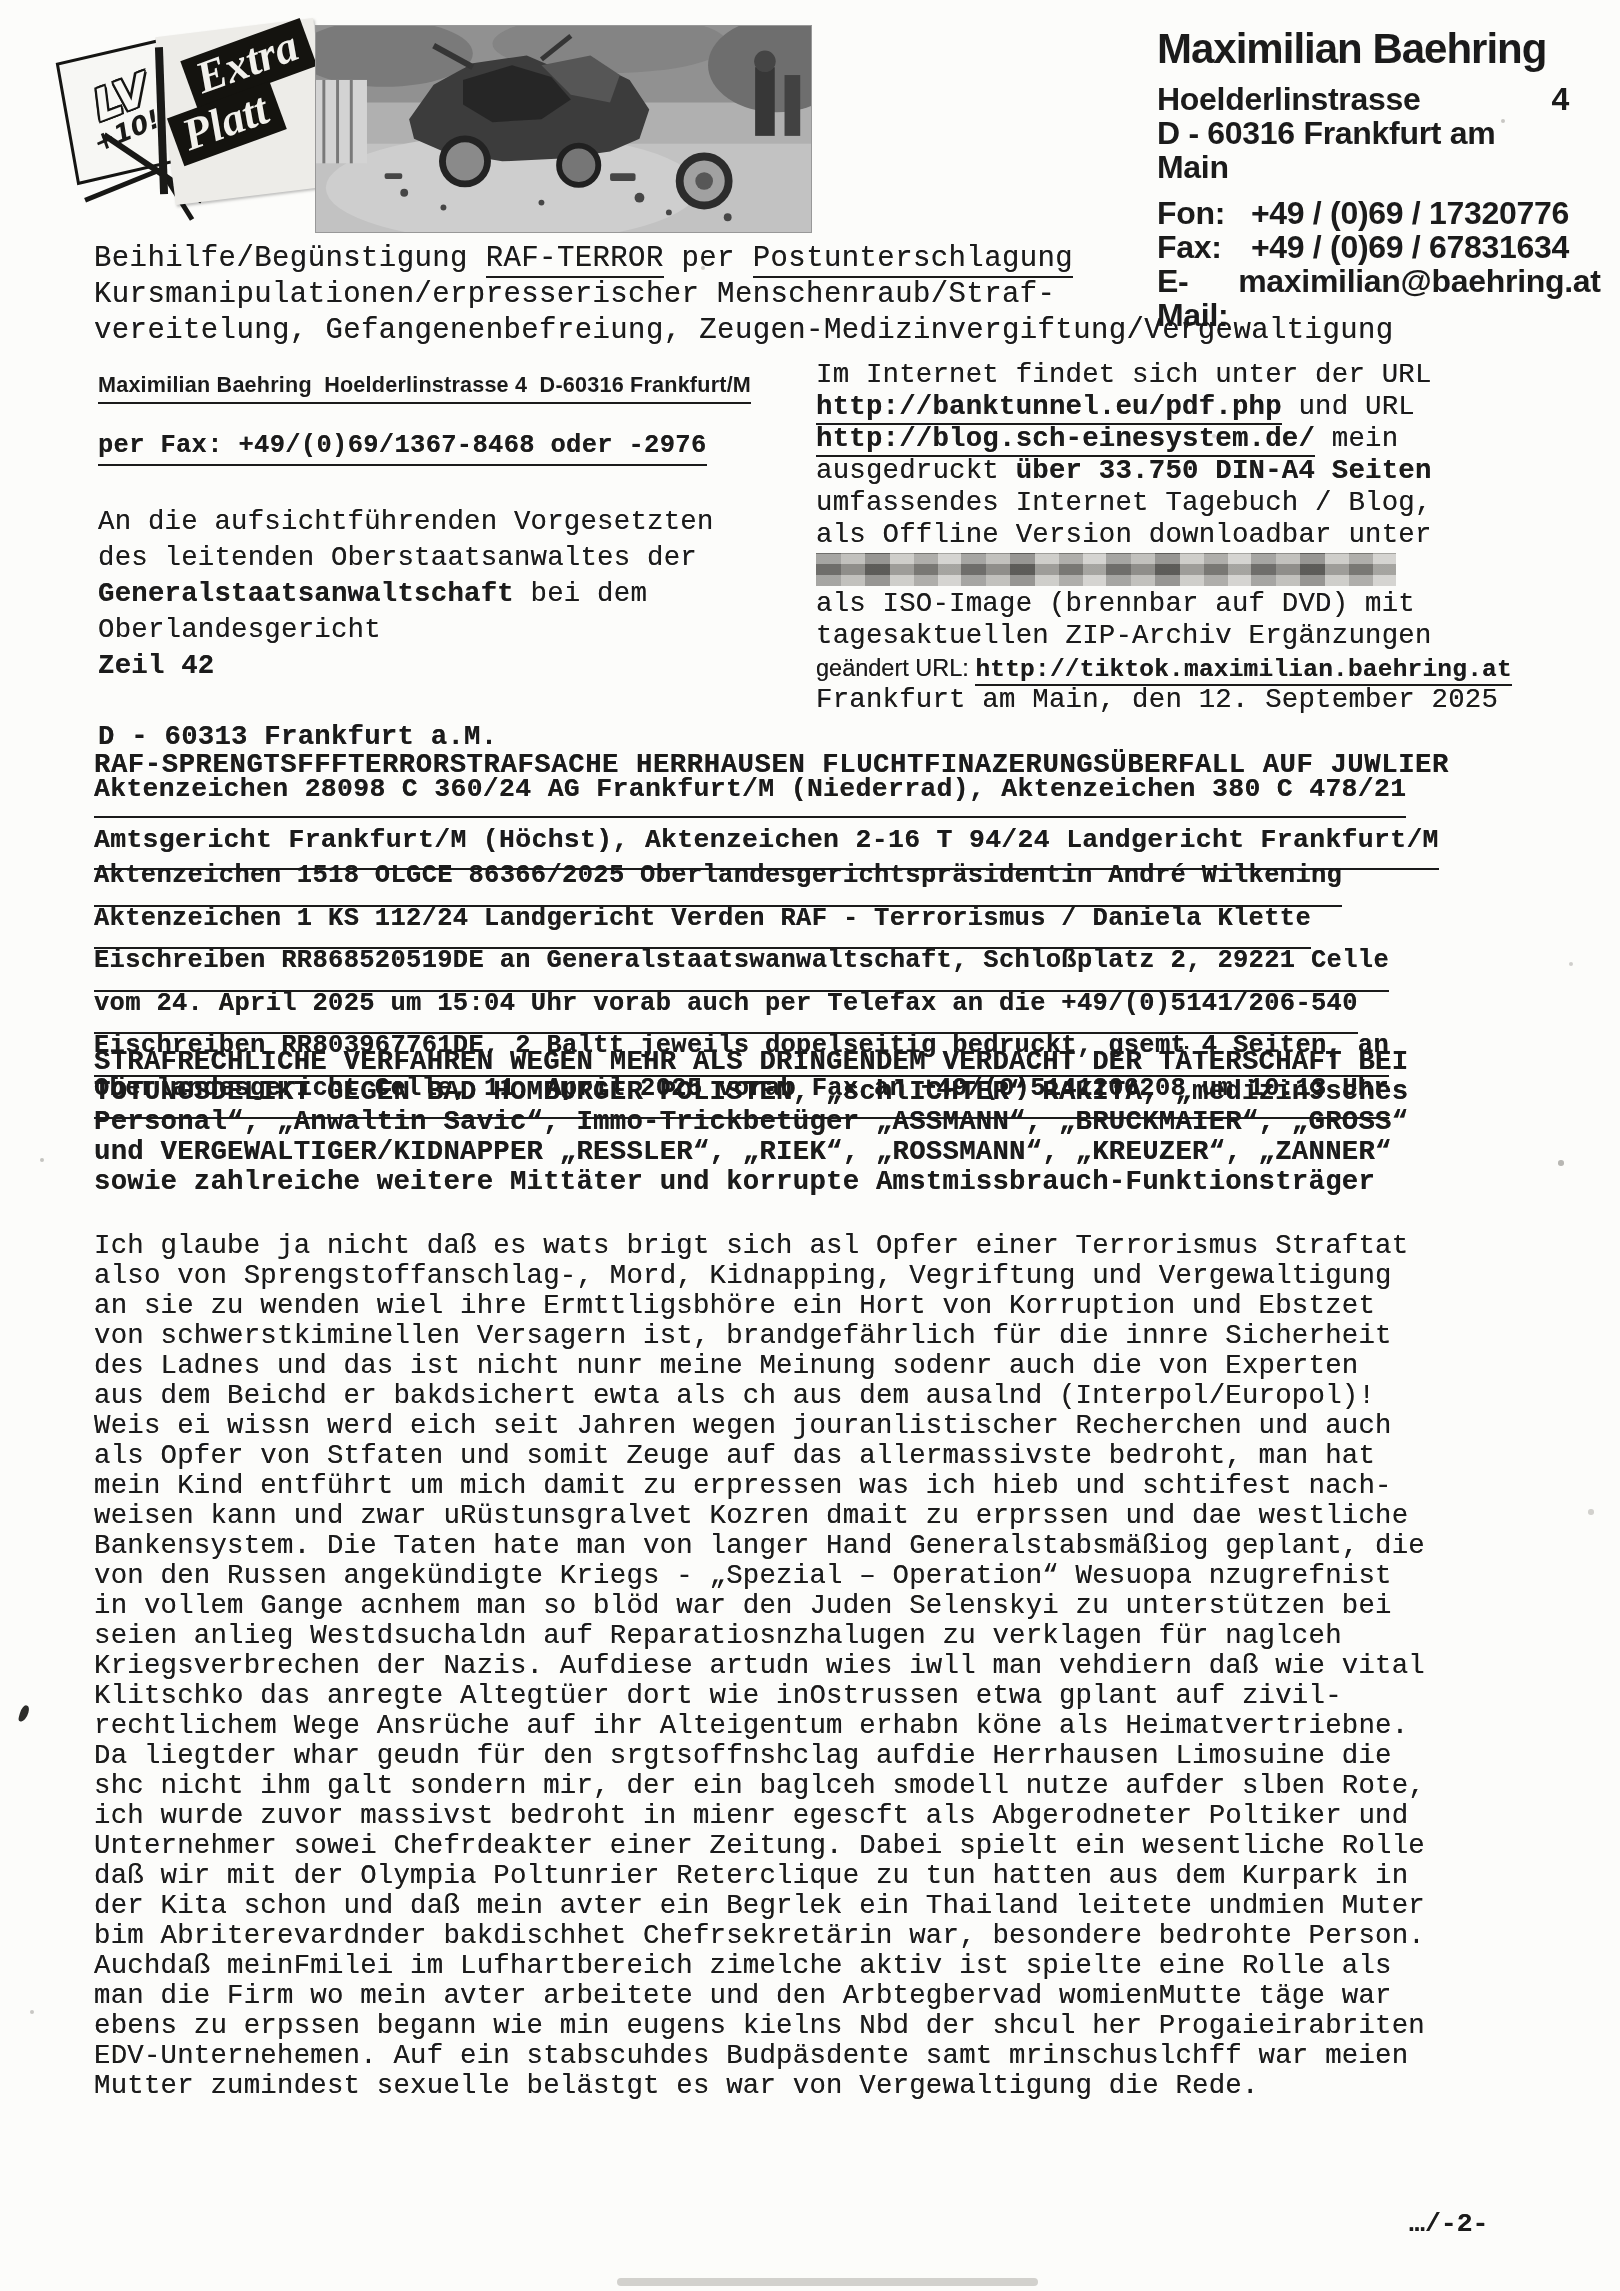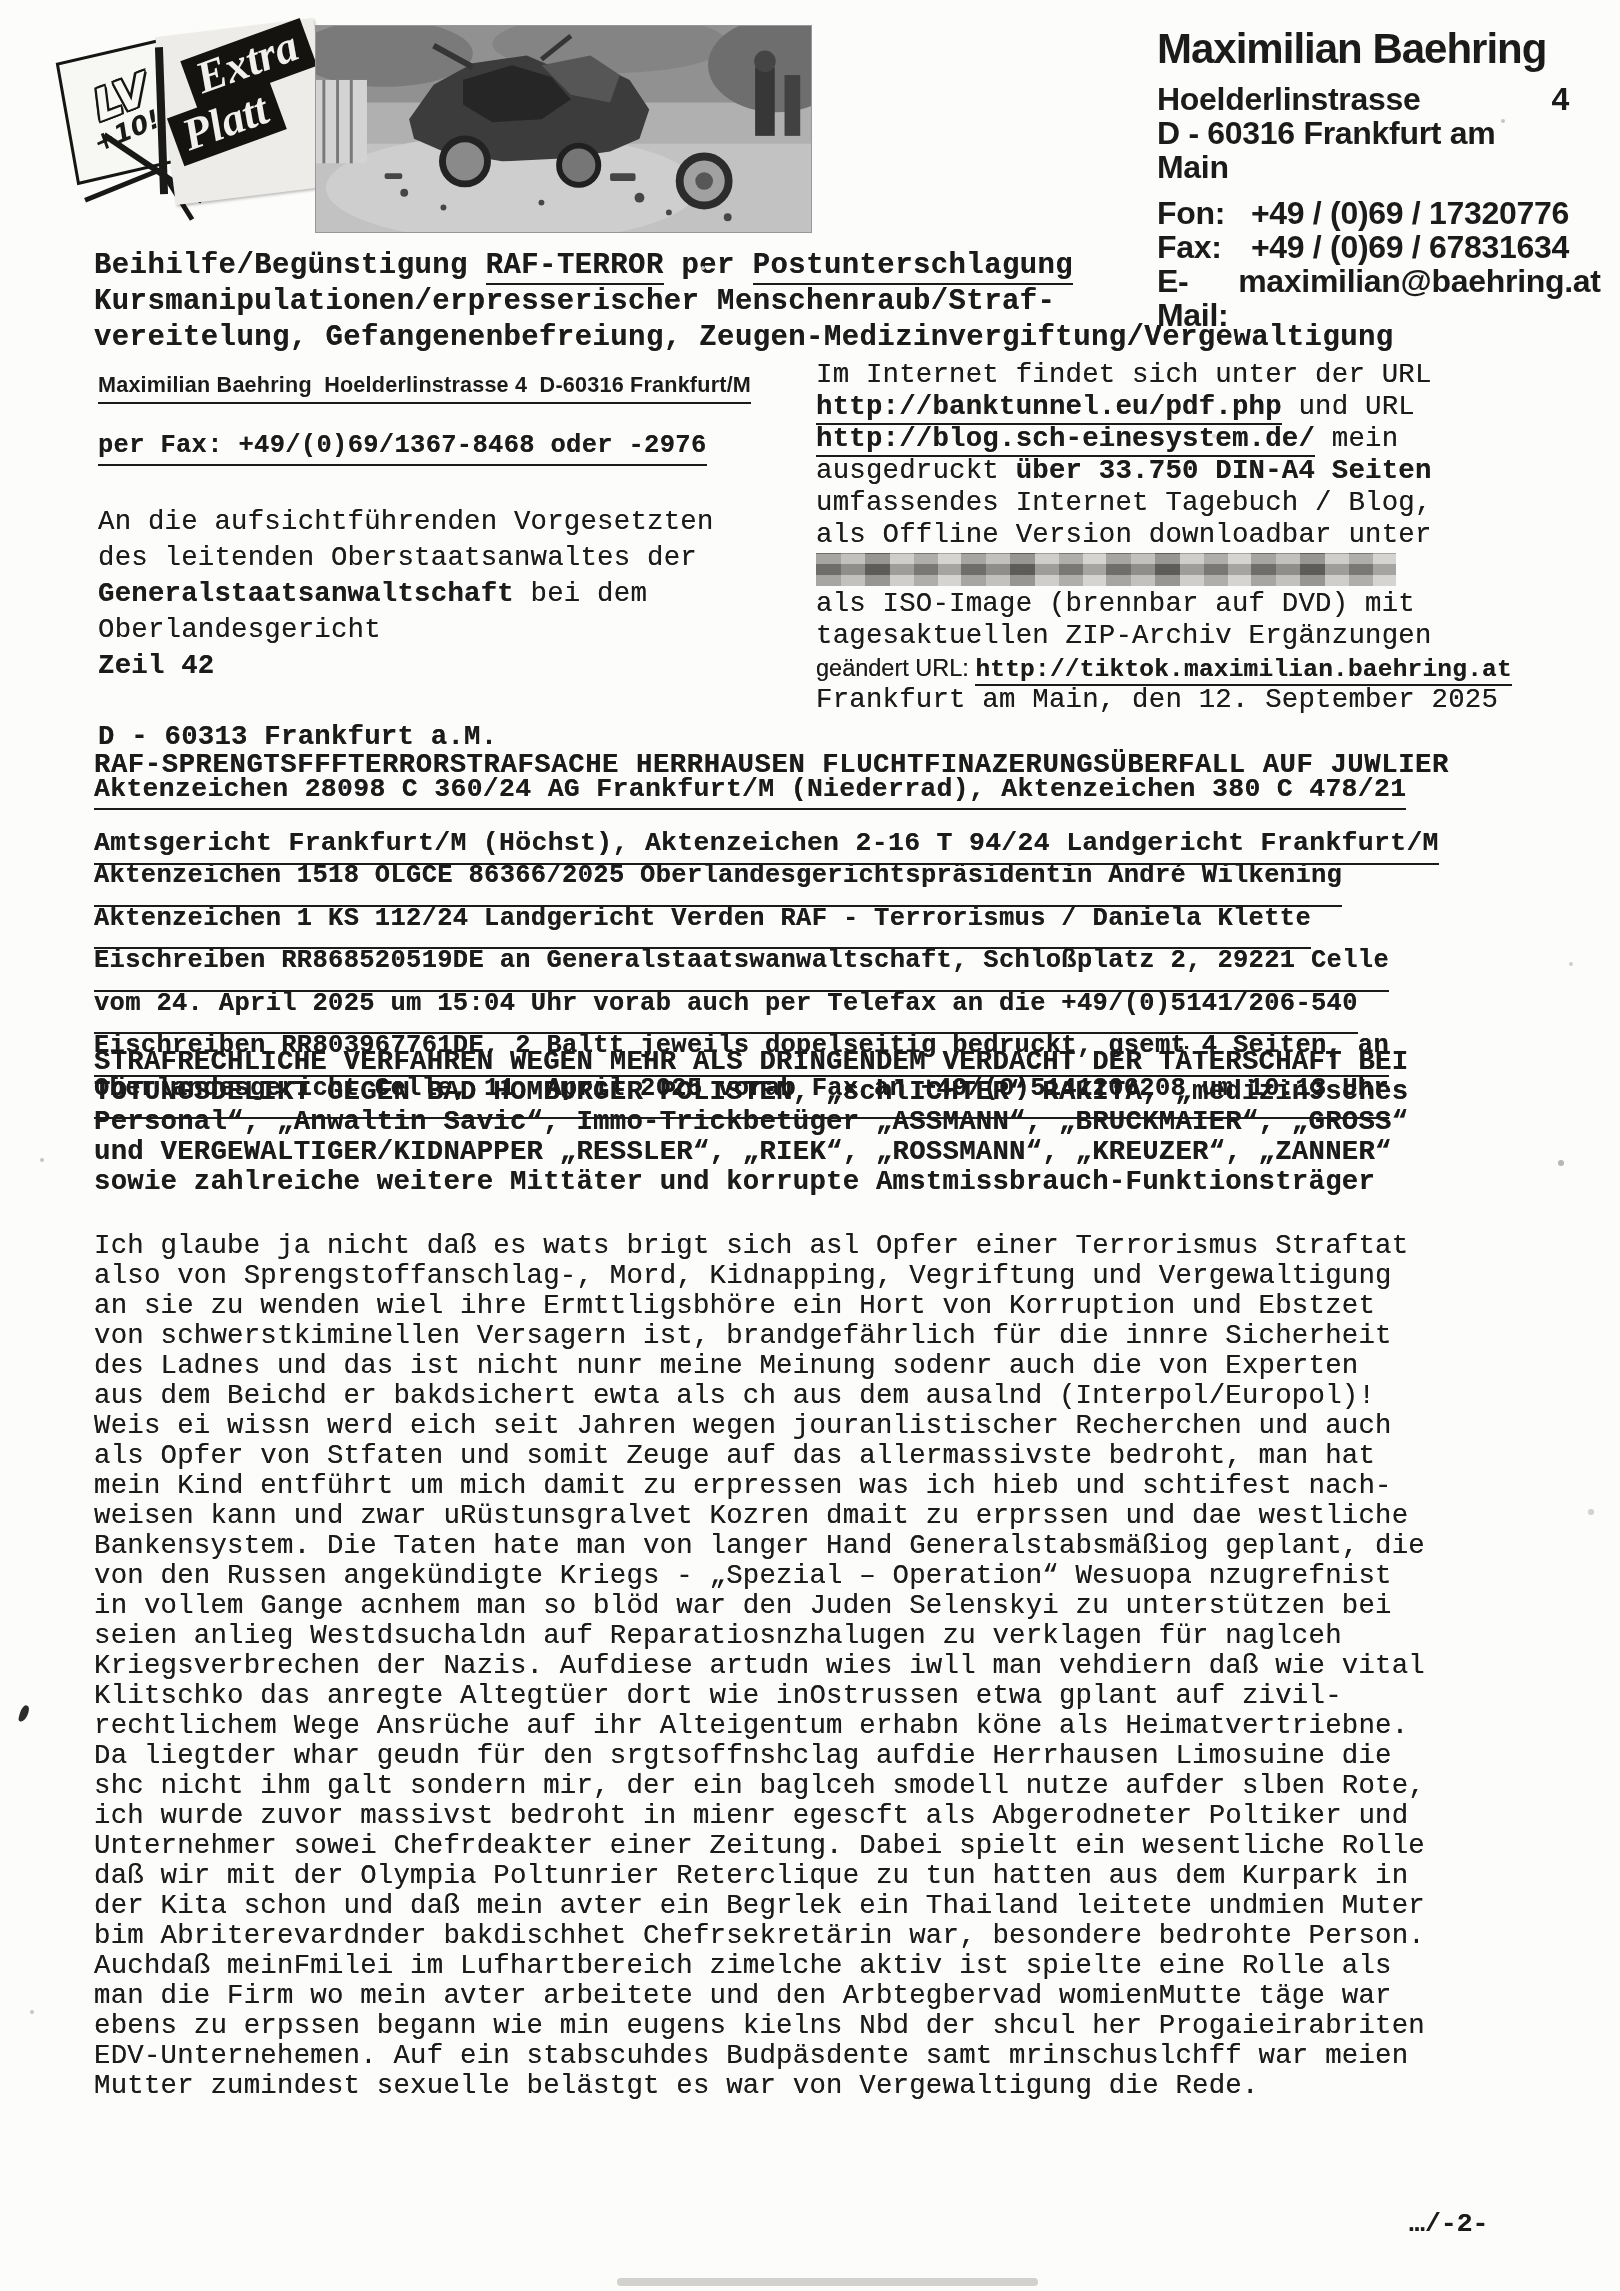--- a/index.html
+++ b/index.html
@@ -53,21 +53,21 @@
   
   .contact{position:absolute;left:1157px;top:23.5px;width:412px;}
   .c-name{font-weight:bold;font-size:42px;line-height:49px;letter-spacing:-1px;margin-bottom:9.8px;}
   .c-row{display:flex;justify-content:space-between;font-weight:bold;font-size:32px;line-height:34px;letter-spacing:-0.3px;}
   .c-row.gap-top{margin-top:11.8px;}
   .c-row.left{justify-content:flex-start;gap:9.8px;}
 
   
   .headline{
     position:absolute;left:94px;top:241px;width:1402px;
-    font-weight:bold;font-size:29px;line-height:36px;letter-spacing:0.4px;white-space:pre-line;margin-top:7px;
+    font-weight:normal;font-size:29px;line-height:36px;letter-spacing:0.4px;white-space:pre-line;
   }
   .u{border-bottom:2.9px solid #1b1b1b;padding-bottom:1px;}
   .b{font-weight:bold;}
   .s{font-family:"Liberation Sans",sans-serif;font-size:23.5px;font-weight:400;letter-spacing:0;}
 
   
   .refline{
     position:absolute;left:98px;top:372px;width:fit-content;
     font-family:"Liberation Sans",sans-serif;font-weight:700;font-size:21.6px;letter-spacing:0.2px;
     border-bottom:2.9px solid #1b1b1b;padding-bottom:3.9px;white-space:pre;
@@ -95,21 +95,21 @@
 
   
   .case-title{position:absolute;left:94px;top:729px;font-weight:bold;font-size:27.4px;letter-spacing:0.5px;white-space:pre;margin-top:20px;}
   .case-group{position:absolute;left:94px;}
   .case-group.ga{top:776px;}
   .case-group.gb{top:864px;}
   .case-line{
     width:fit-content;font-weight:bold;white-space:pre;
     border-bottom:2.9px solid #1b1b1b;
   }
-  .ga .case-line{font-size:26.5px;line-height:27.4px;letter-spacing:0.3px;padding-bottom:5px;margin-bottom:20px;}
+  .ga .case-line{font-size:26.5px;line-height:27.4px;letter-spacing:0.3px;padding-bottom:13px;margin-bottom:9px;}
   .gb .case-line{font-size:25.5px;line-height:24.5px;letter-spacing:0.3px;padding-bottom:16px;margin-bottom:0px;}
 
   
   .accusation{
     position:absolute;left:94px;top:1047px;width:1402px;
     font-weight:bold;font-size:27.4px;line-height:30px;letter-spacing:0.2px;white-space:pre-line;
   }
   .bodytext{
     position:absolute;left:94px;top:1231px;width:1402px;
     font-size:27.4px;line-height:30px;letter-spacing:0.2px;white-space:pre-line;

